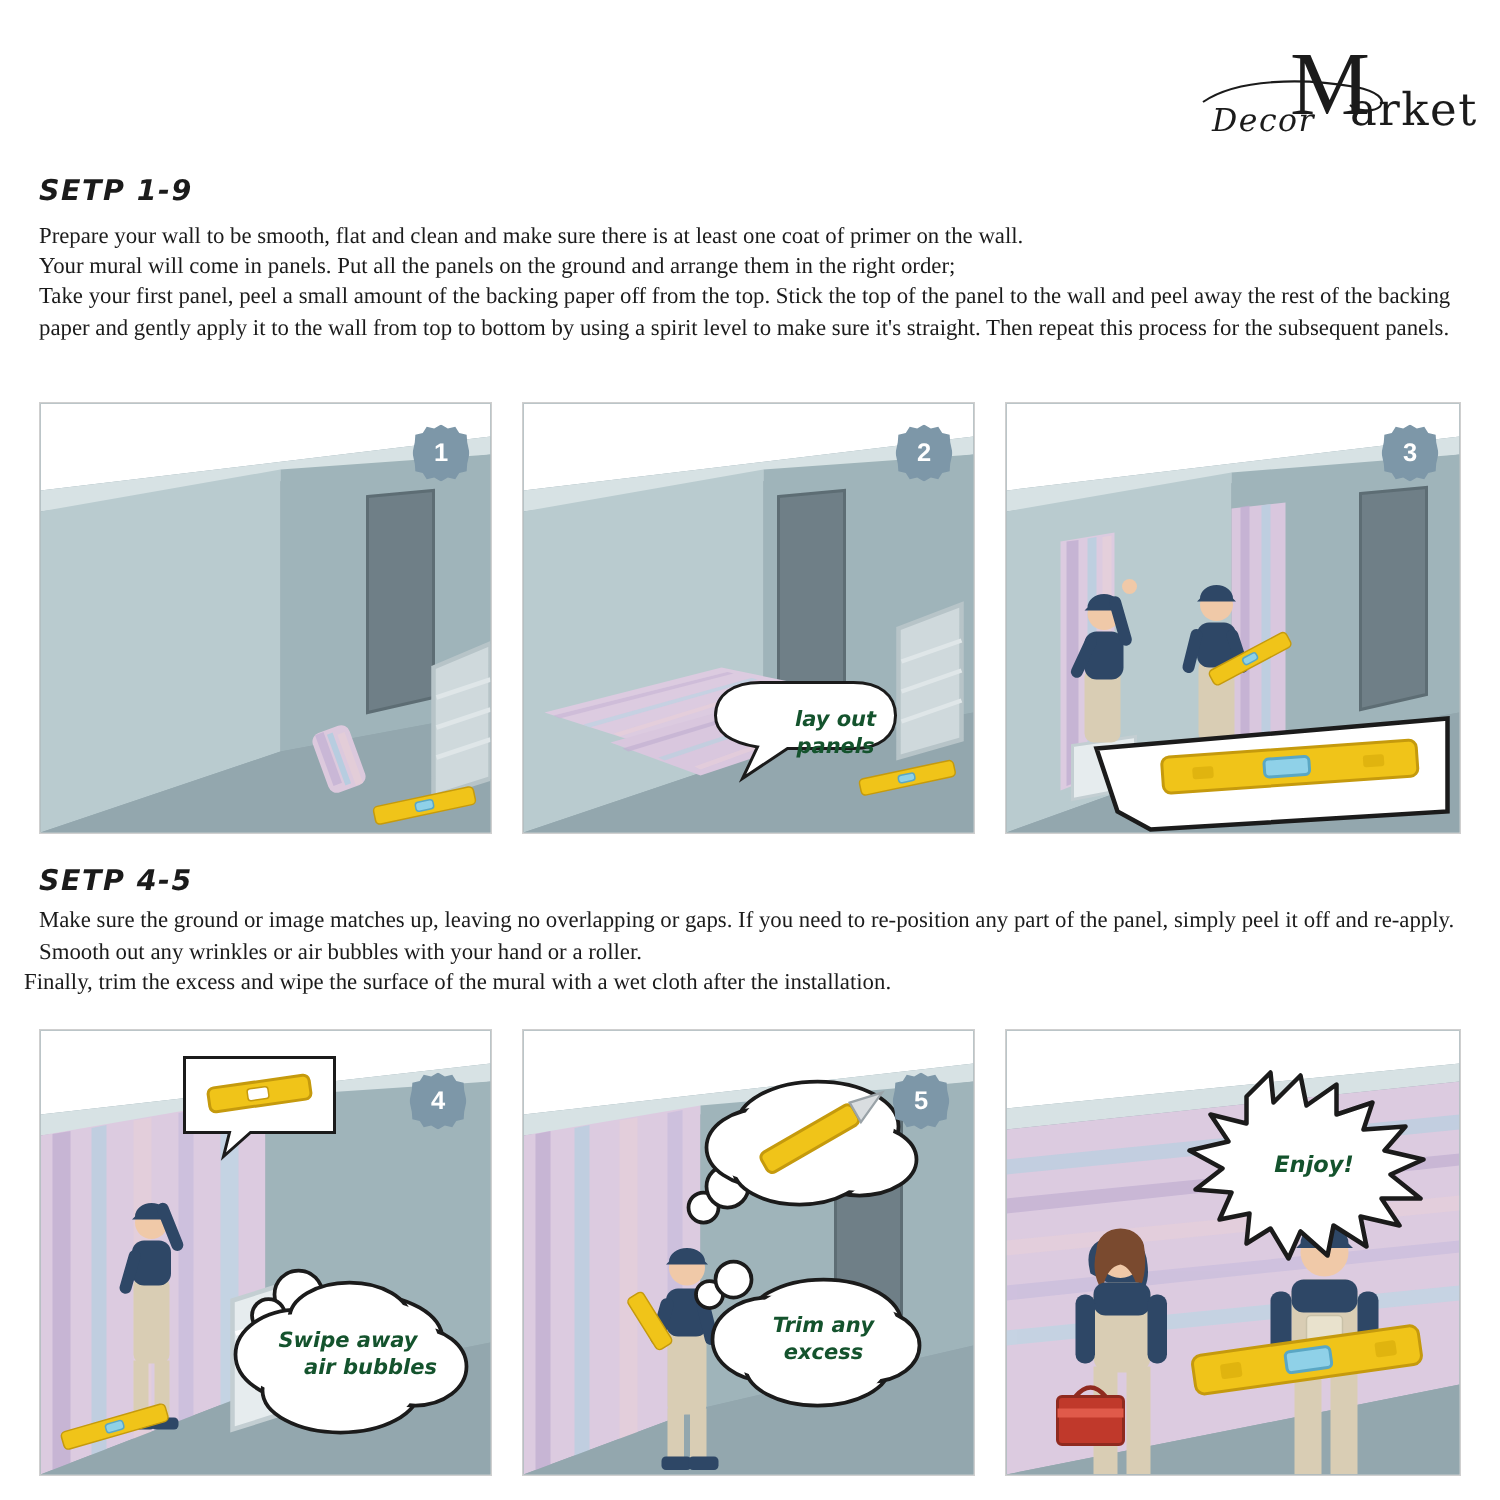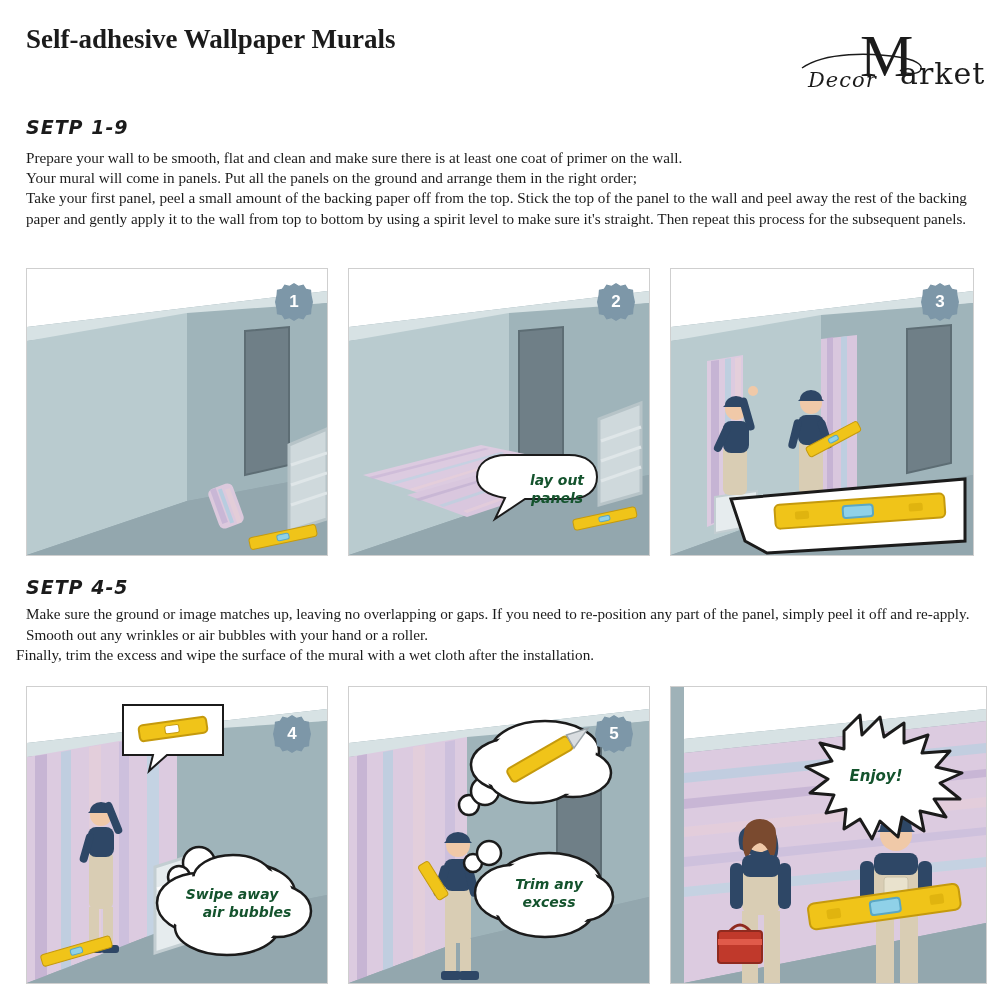--- a/index.html
+++ b/index.html
@@ -133,21 +133,20 @@
     font-size: 14px;
     line-height: 18px;
     color: #14532d;
     text-align: center;
   }
 </style>
 </head>
 <body>
 
 <div class="header">
-  <div class="title-sub">Self-adhesive  Wallpaper Murals</div>
 
   <div class="logo">
     <svg class="swirl" viewBox="0 0 130 26">
       <path d="M2 18 C 25 2, 70 2, 104 8 C 118 11, 124 16, 120 21 C 116 25, 104 24, 100 20" fill="none" stroke="#1b1b1b" stroke-width="1.4"></path>
     </svg>
     <div class="decor">Decor</div>
     <div class="bigM">M</div>
     <div class="arket">arket</div>
   </div>
 </div>
@@ -434,21 +433,21 @@
       <ellipse cx="164" cy="206" rx="35" ry="25"></ellipse>
       <ellipse cx="196" cy="224" rx="45" ry="23"></ellipse>
       <ellipse cx="232" cy="210" rx="29" ry="21"></ellipse>
     </g>
   </svg>
   <div class="bubble-text" style="position:absolute; left:138px; top:188px; width:124px;">Trim any</div>
   <div class="bubble-text" style="position:absolute; left:138px; top:206px; width:124px;">excess</div>
   <div class="badge" style="right:16px; top:28px;">5</div>
 </div>
 
-<div class="panel" style="left:670px; top:686px; width:302px; height:296px;padding-left:13px;">
+<div class="panel" style="left:670px; top:686px; width:302px; height:296px;">
   <svg viewBox="0 0 302 296" width="302" height="296">
     <rect x="0" y="0" width="302" height="296" fill="#93a7ae"></rect>
     <polygon points="0,0 302,0 302,22 0,52" fill="#ffffff"></polygon>
     <polygon points="0,52 302,22 302,34 0,66" fill="#d7e2e4"></polygon>
 
     <polygon points="0,66 302,34 302,236 0,296" fill="#dccbe0"></polygon>
     <g opacity="0.7">
       <polygon points="0,86 302,56 302,66 0,96" fill="#b7cfe0"></polygon>
       <polygon points="0,112 302,82 302,90 0,122" fill="#c0aed1"></polygon>
       <polygon points="0,140 302,110 302,120 0,150" fill="#e6cfda"></polygon>

